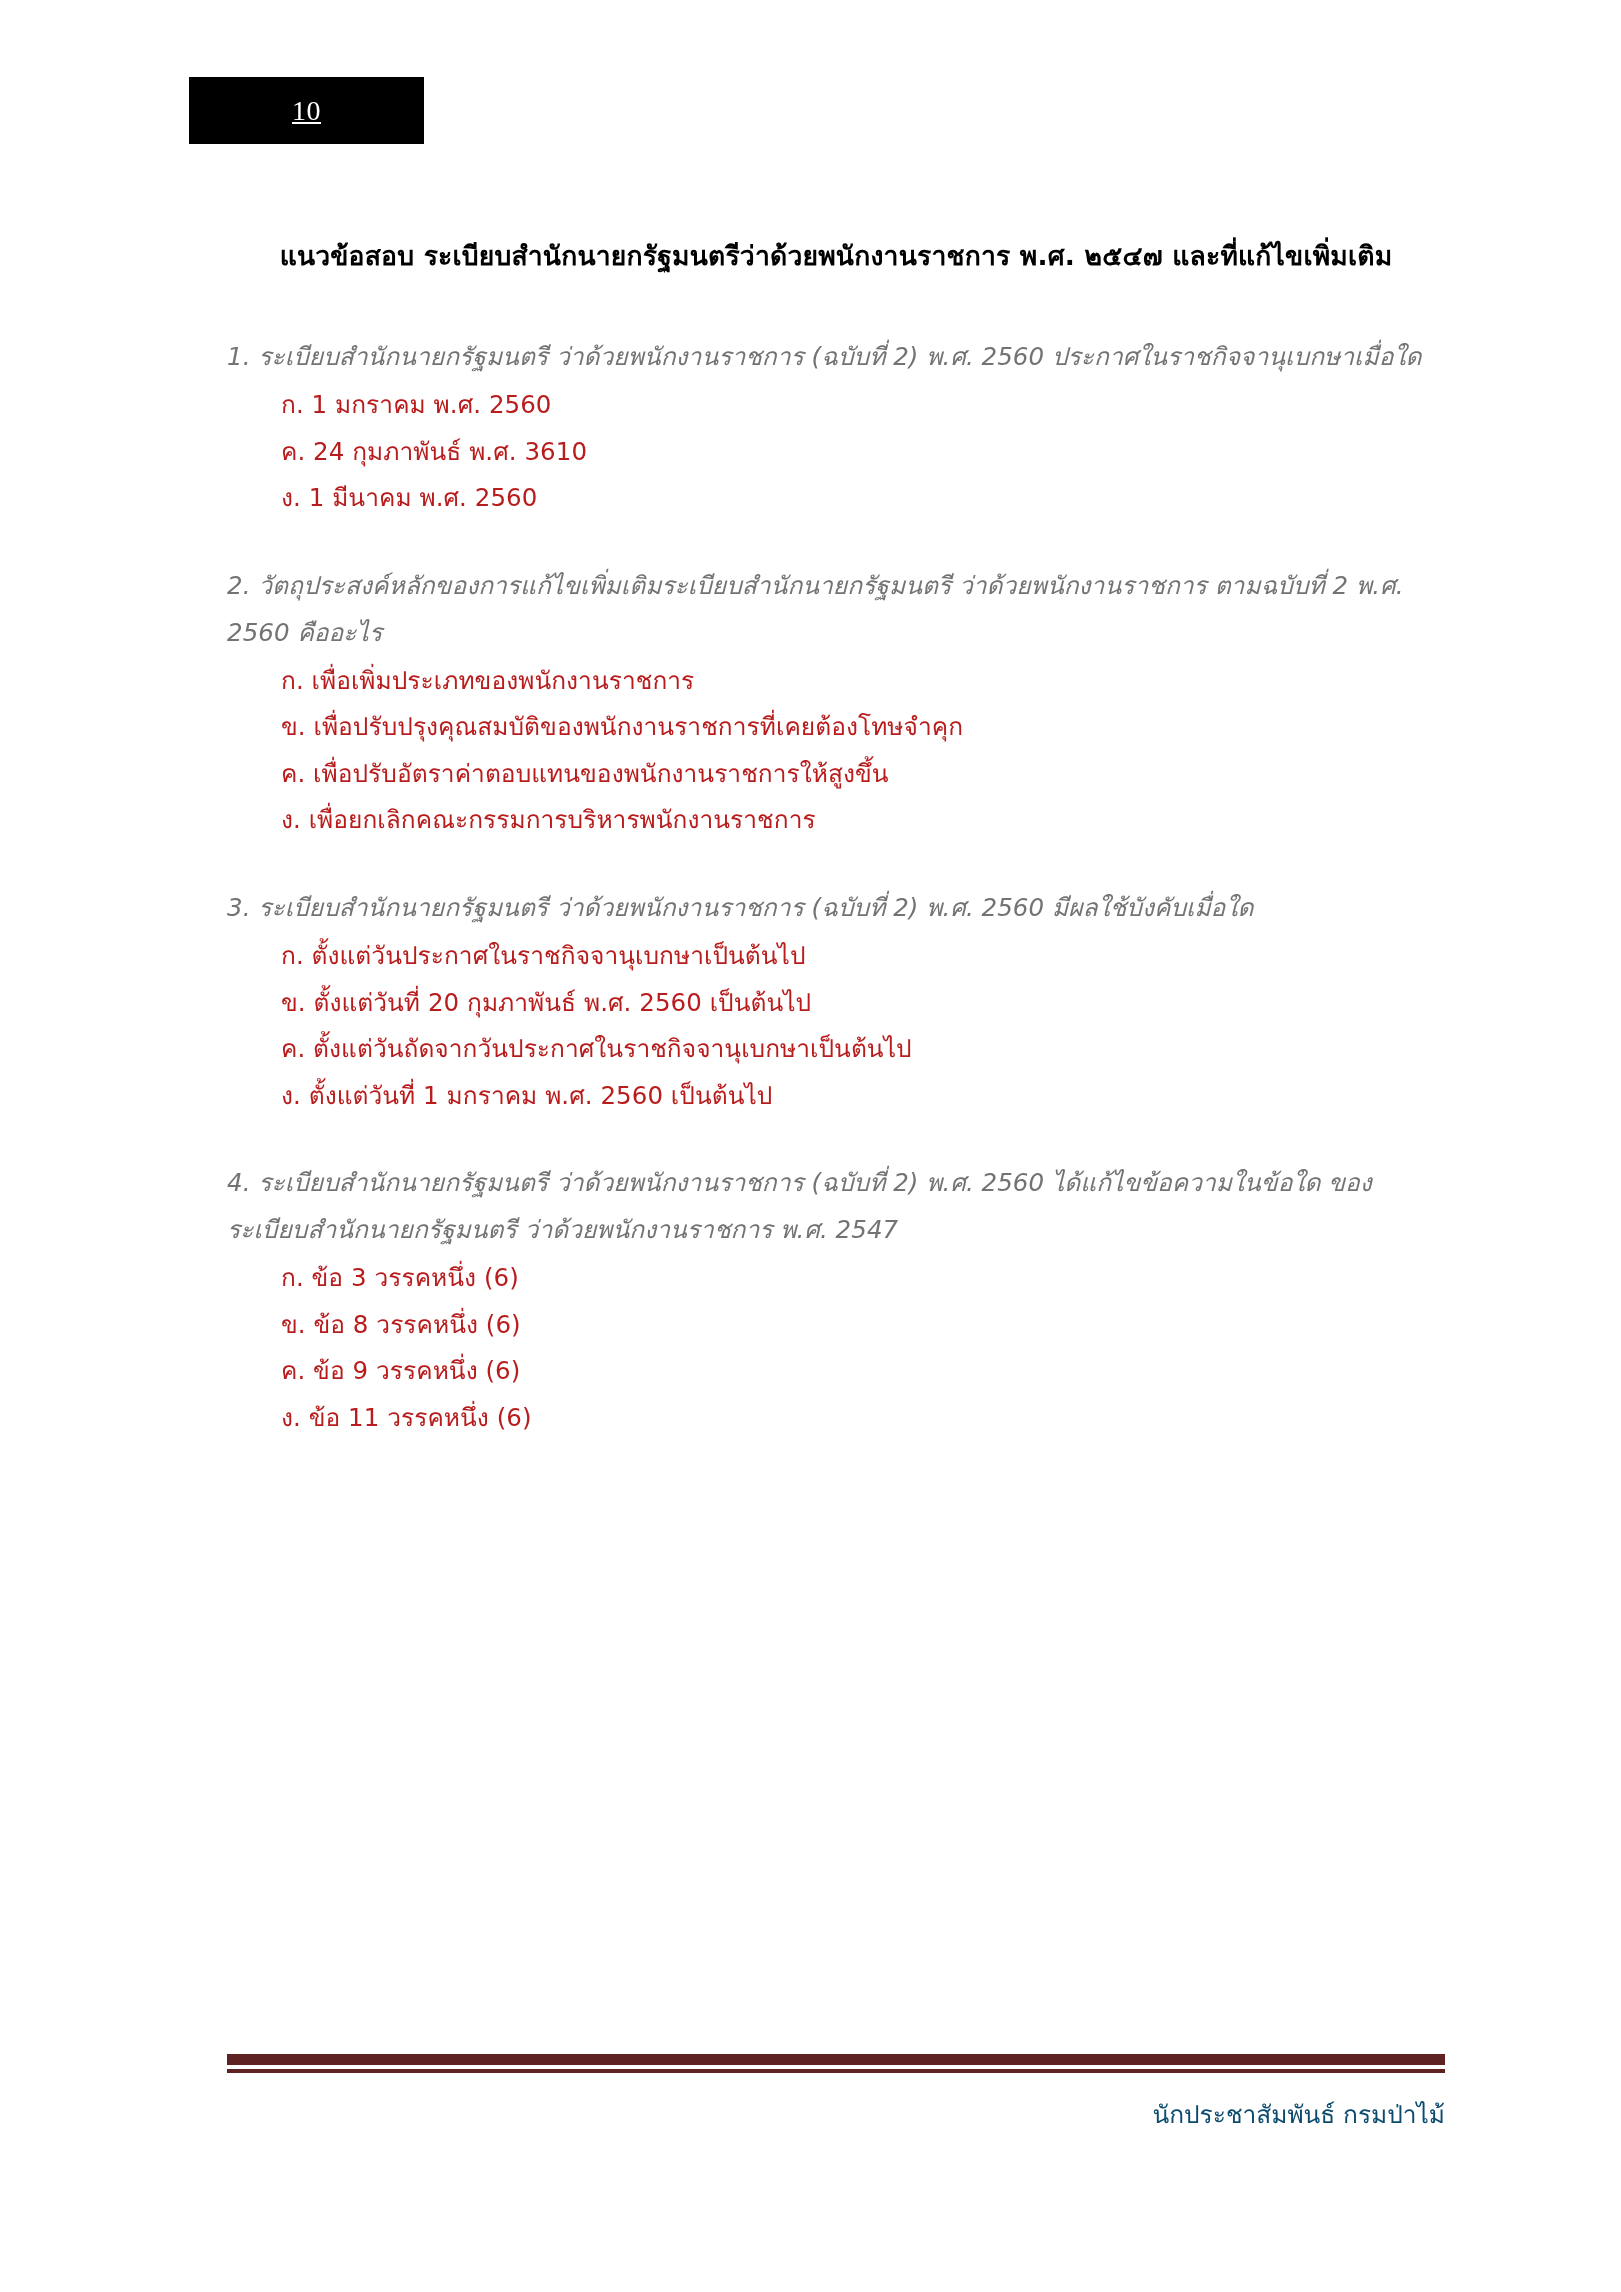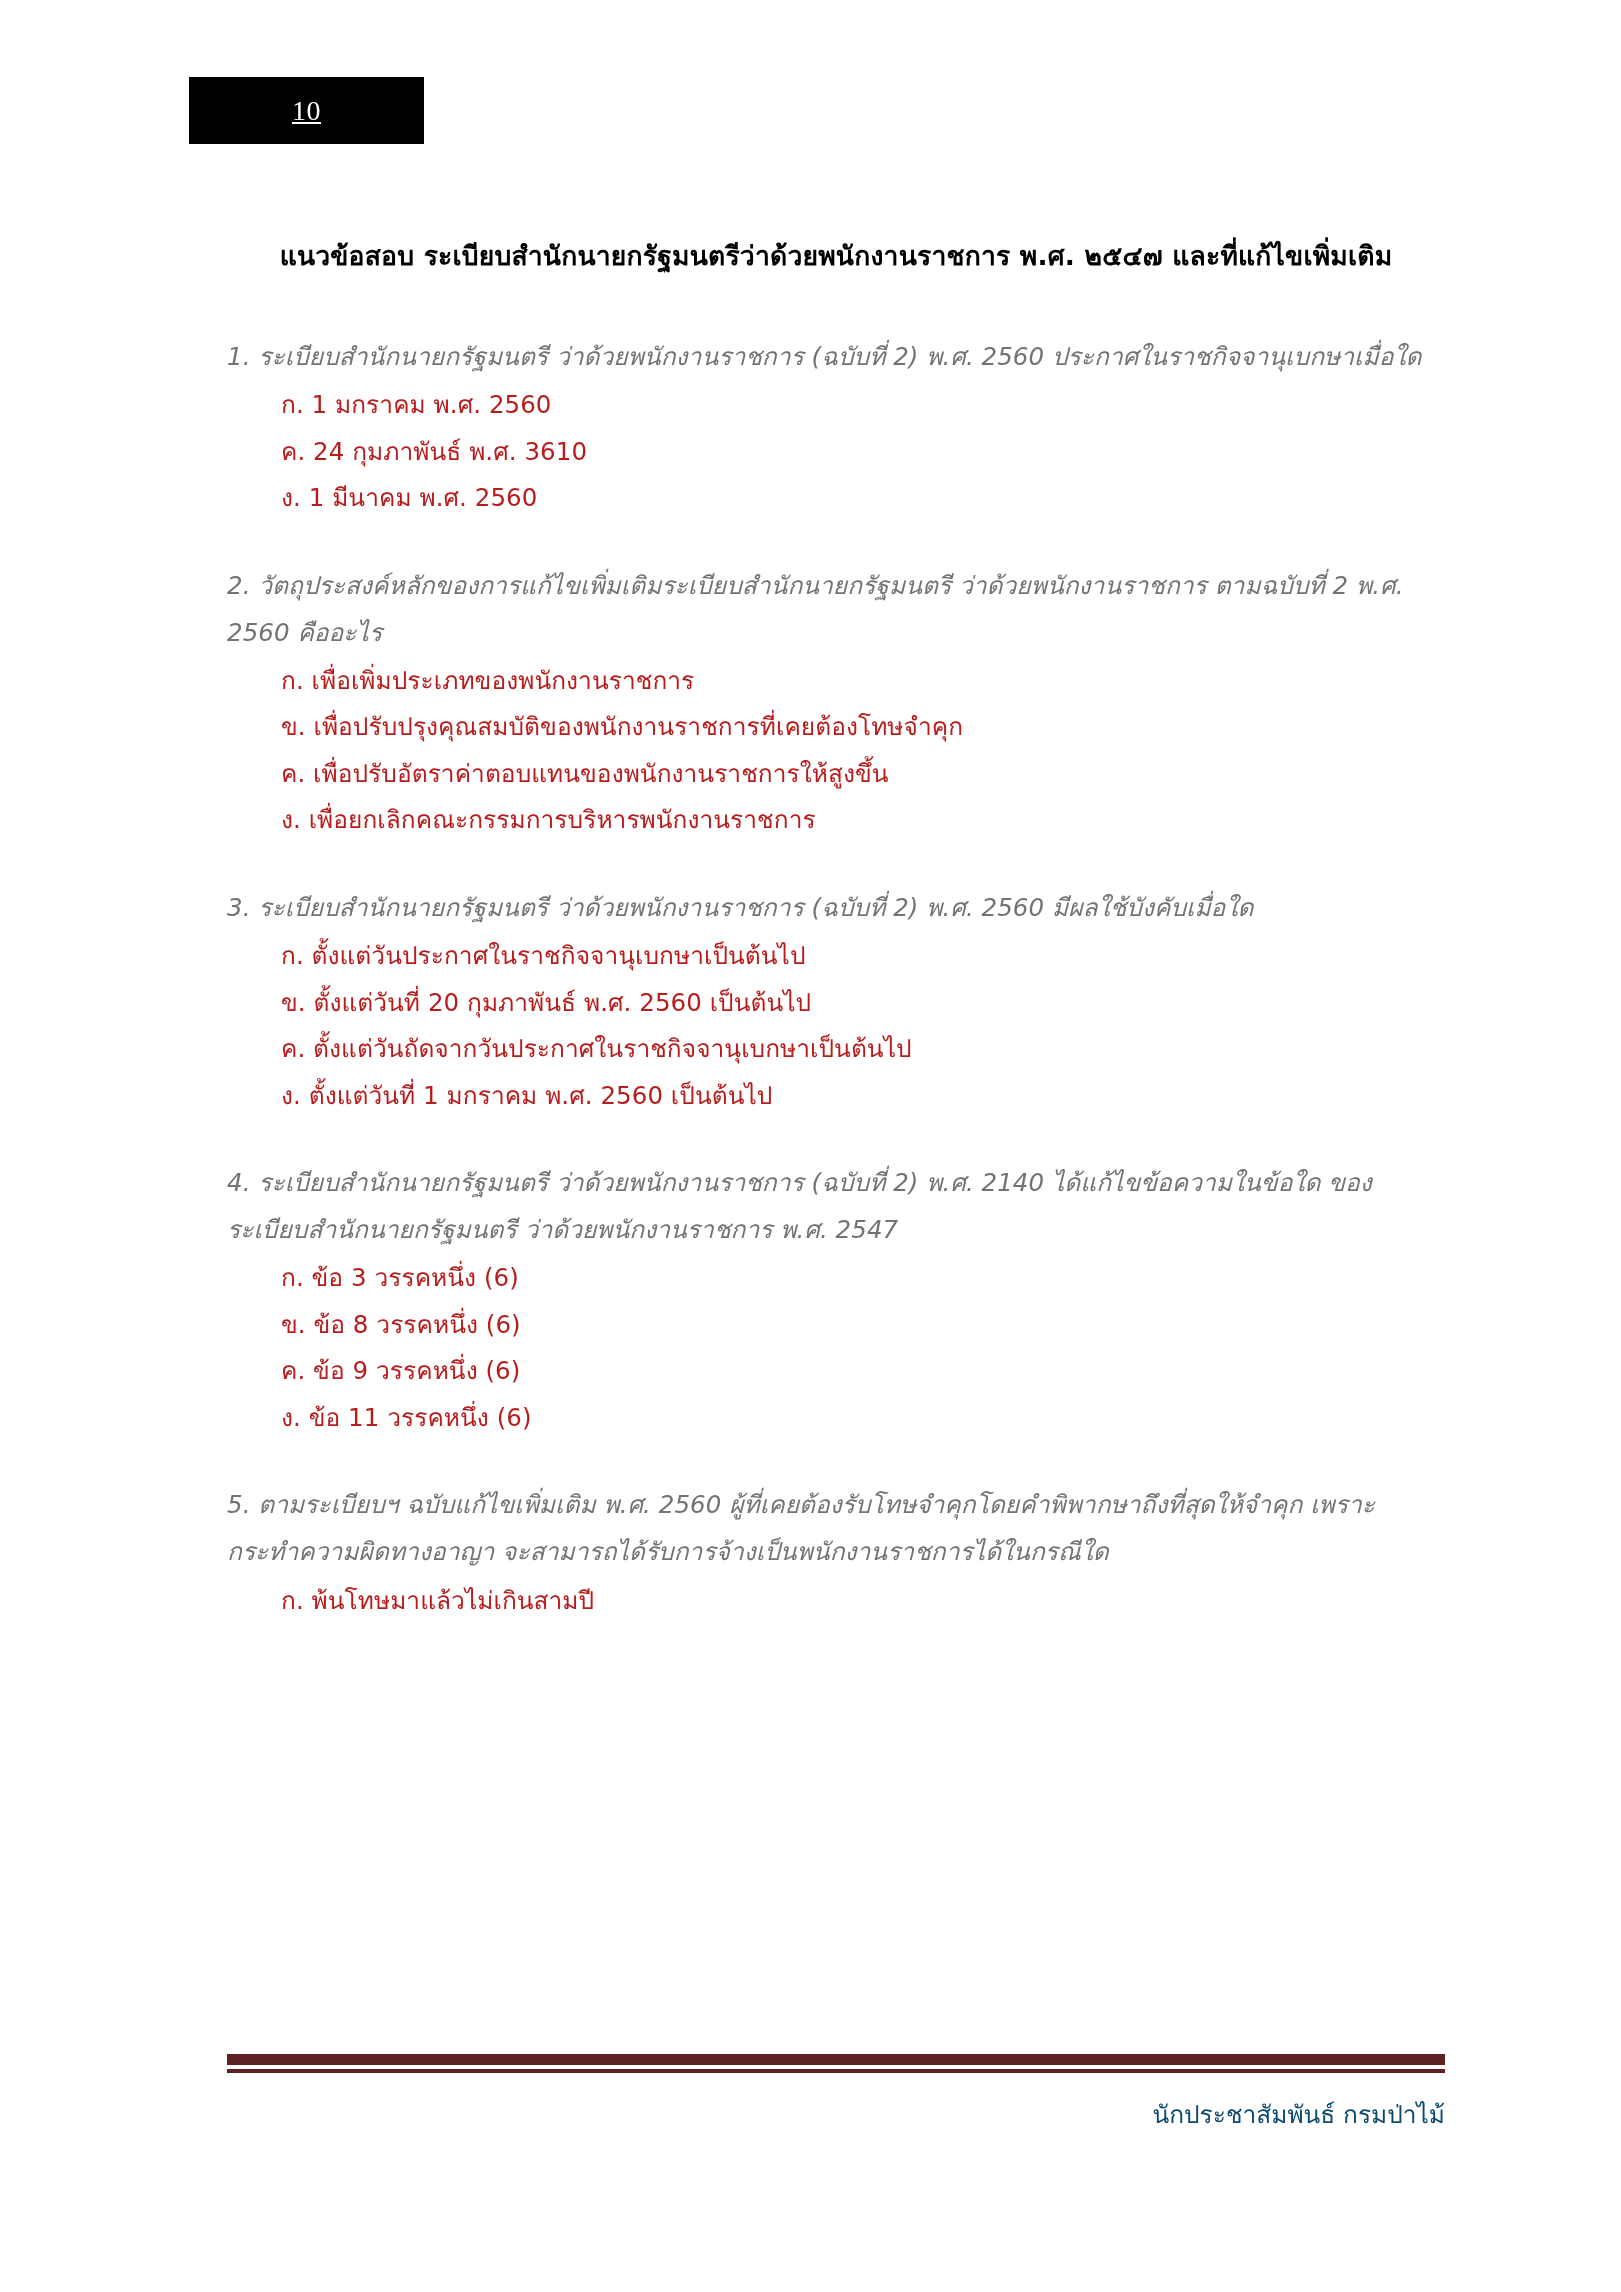--- a/index.html
+++ b/index.html
@@ -154,35 +154,29 @@
       <p class="question-stem">3. ระเบียบสำนักนายกรัฐมนตรี ว่าด้วยพนักงานราชการ (ฉบับที่ 2) พ.ศ. 2560 มีผลใช้บังคับเมื่อใด</p>
       <ul class="choice-list">
         <li class="choice-item">ก. ตั้งแต่วันประกาศในราชกิจจานุเบกษาเป็นต้นไป</li>
         <li class="choice-item">ข. ตั้งแต่วันที่ 20 กุมภาพันธ์ พ.ศ. 2560 เป็นต้นไป</li>
         <li class="choice-item">ค. ตั้งแต่วันถัดจากวันประกาศในราชกิจจานุเบกษาเป็นต้นไป</li>
         <li class="choice-item">ง. ตั้งแต่วันที่ 1 มกราคม พ.ศ. 2560 เป็นต้นไป</li>
       </ul>
     </div>
 
     <div class="question-block">
-      <p class="question-stem">4. ระเบียบสำนักนายกรัฐมนตรี ว่าด้วยพนักงานราชการ (ฉบับที่ 2) พ.ศ. 2140 ได้แก้ไขข้อความในข้อใด ของระเบียบสำนักนายกรัฐมนตรี ว่าด้วยพนักงานราชการ พ.ศ. 2547</p>
+      <p class="question-stem">4. ระเบียบสำนักนายกรัฐมนตรี ว่าด้วยพนักงานราชการ (ฉบับที่ 2) พ.ศ. 2560 ได้แก้ไขข้อความในข้อใด ของระเบียบสำนักนายกรัฐมนตรี ว่าด้วยพนักงานราชการ พ.ศ. 2547</p>
       <ul class="choice-list">
         <li class="choice-item">ก. ข้อ 3 วรรคหนึ่ง (6)</li>
         <li class="choice-item">ข. ข้อ 8 วรรคหนึ่ง (6)</li>
         <li class="choice-item">ค. ข้อ 9 วรรคหนึ่ง (6)</li>
         <li class="choice-item">ง. ข้อ 11 วรรคหนึ่ง (6)</li>
       </ul>
     </div>
 
-    <div class="question-block last">
-      <p class="question-stem">5. ตามระเบียบฯ ฉบับแก้ไขเพิ่มเติม พ.ศ. 2560 ผู้ที่เคยต้องรับโทษจำคุกโดยคำพิพากษาถึงที่สุดให้จำคุก เพราะกระทำความผิดทางอาญา จะสามารถได้รับการจ้างเป็นพนักงานราชการได้ในกรณีใด</p>
-      <ul class="choice-list">
-        <li class="choice-item">ก. พ้นโทษมาแล้วไม่เกินสามปี</li>
-      </ul>
-    </div>
 
   </div>
 
   <div class="footer">
     <div class="footer-rule-thick"></div>
     <div class="footer-rule-gap"></div>
     <div class="footer-rule-thin"></div>
     <div class="footer-text">นักประชาสัมพันธ์ กรมป่าไม้</div>
   </div>
 

